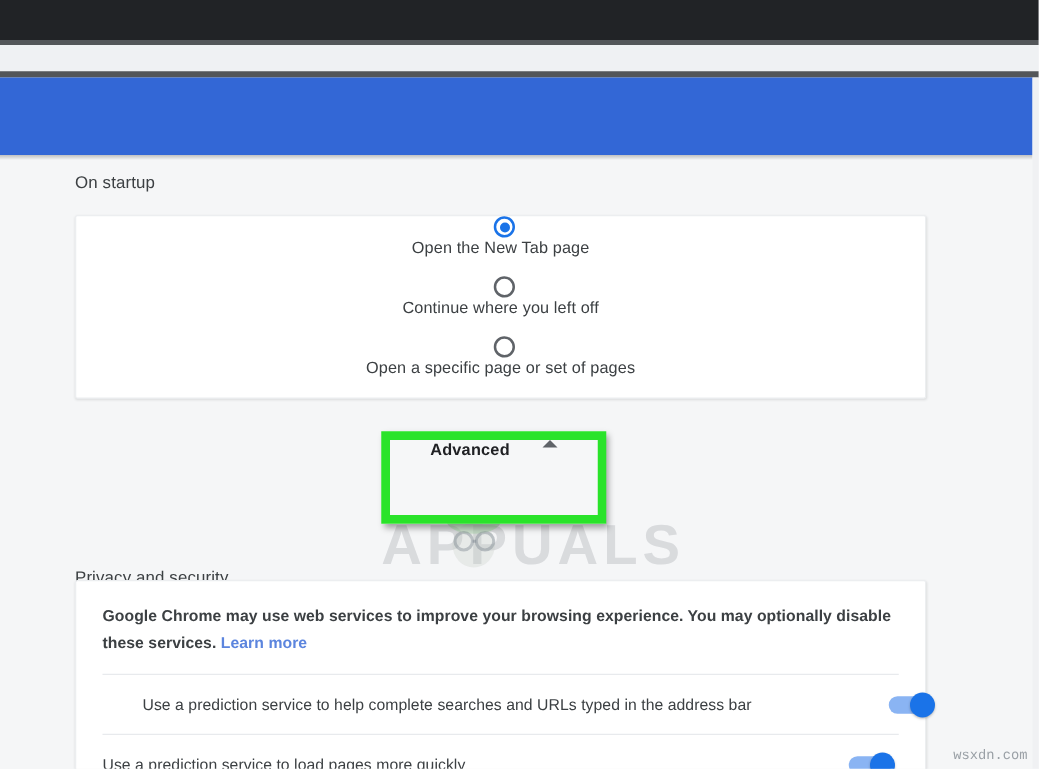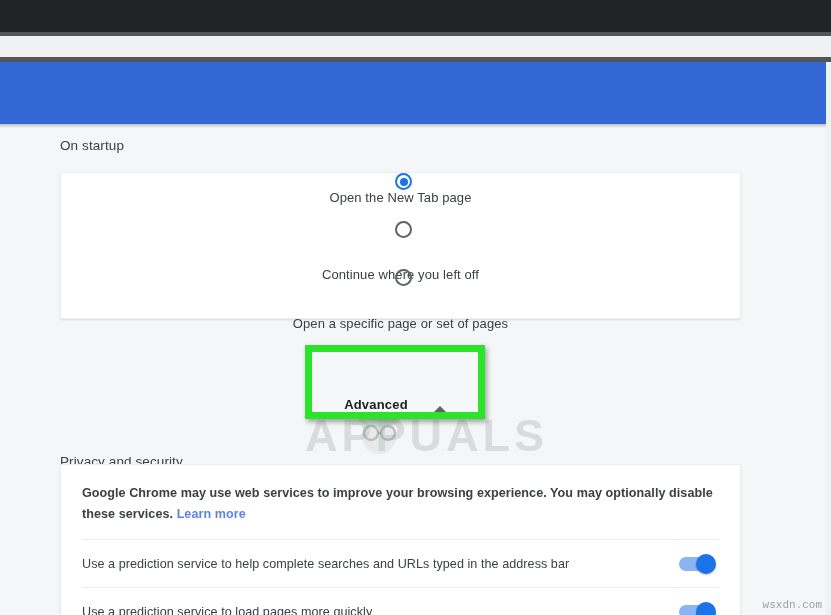--- a/index.html
+++ b/index.html
@@ -171,21 +171,21 @@
     box-sizing: border-box;
     box-shadow: 2px 3px 5px rgba(0,0,0,0.35);
   }
   .advanced-btn {
     position: absolute;
     left: 7px; top: 7px;
     width: 166px;
     height: 60px;
     background: #f6f7f8;
     display: flex;
-    align-items: flex-end;
+    align-items: flex-start;
     justify-content: center;
   }
   .advanced-label {
     font-size: 13px;
     font-weight: bold;
     color: #202124;
     letter-spacing: 0.2px;
   }
   .chevron-up {
     width: 0; height: 0;
@@ -316,45 +316,45 @@
   </svg>
 
 </div>
 
 <div class="section-title" id="startup-title">On startup</div>
 <div class="card" id="startup-card">
   <div class="radio-row" style="top:0px;">
     <span class="radio checked"></span>
     <span class="radio-label">Open the New Tab page</span>
   </div>
-  <div class="radio-row" style="top:48px;gap:29px;">
+  <div class="radio-row" style="top:48px;">
     <span class="radio"></span>
     <span class="radio-label">Continue where you left off</span>
   </div>
-  <div class="radio-row" style="top:96px;gap:30px;">
+  <div class="radio-row" style="top:96px;">
     <span class="radio"></span>
     <span class="radio-label">Open a specific page or set of pages</span>
   </div>
 </div>
 
 <div class="advanced-wrap">
   <div class="green-box"></div>
   <div class="advanced-btn">
     <span class="advanced-label">Advanced</span>
     <span class="chevron-up"></span>
   </div>
 </div>
 
 <div class="section-title" id="privacy-title">Privacy and security</div>
 <div class="card" id="privacy-card">
   <div class="desc-row">
     <span>Google Chrome may use web services to improve your browsing experience. You may optionally disable these services. </span><a class="learn-more" href="#">Learn more</a>
   </div>
   <div class="row-divider" style="top:74px;"></div>
-  <div class="toggle-row" style="top:75px;">
+  <div class="toggle-row" style="top:75px;margin-left:32px;">
     <span class="toggle-label">Use a prediction service to help complete searches and URLs typed in the address bar</span>
     <span class="toggle">
         <span class="knob"></span>
       </span>
   </div>
   <div class="row-divider" style="top:122px;"></div>
   <div class="toggle-row" style="top:123px;">
     <span class="toggle-label">Use a prediction service to load pages more quickly</span>
     <span class="toggle">
         <span class="knob"></span>

